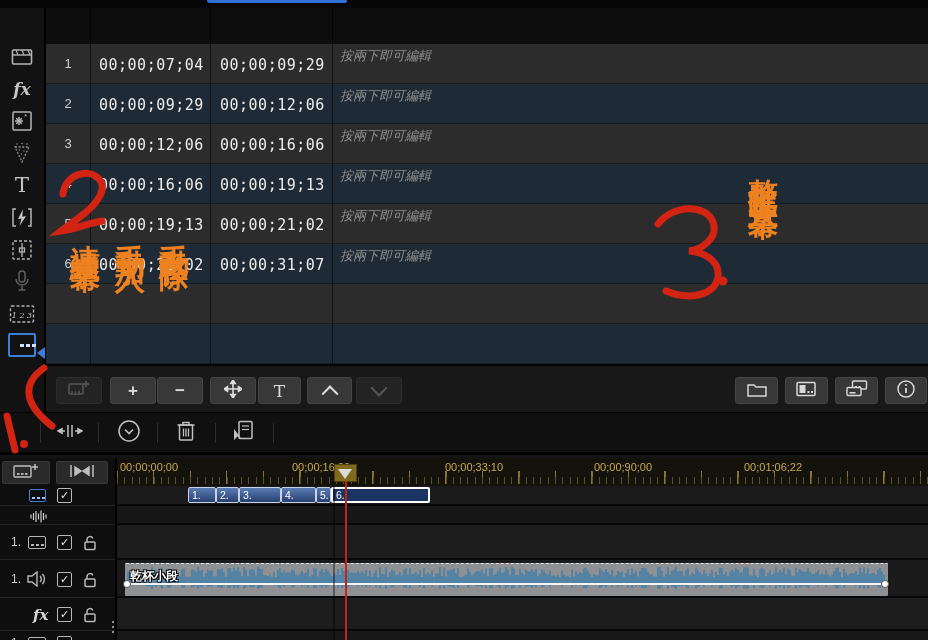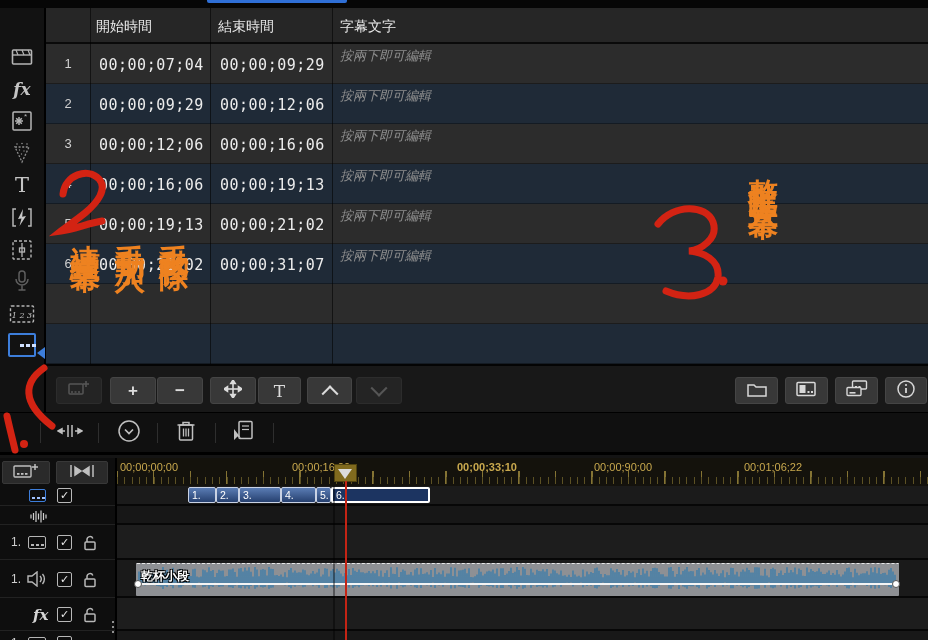--- a/index.html
+++ b/index.html
@@ -81,21 +81,21 @@
 
   
   .chip{position:absolute;top:1px;height:16px;background:linear-gradient(#5a7cb4,#26406f);
     border:1px solid #c9d2e4;border-radius:2px;box-sizing:border-box;color:#fff;font-size:10.5px;
     line-height:14px;padding-left:3px;overflow:hidden;white-space:nowrap;}
   .chip::after{content:"";position:absolute;left:1px;bottom:-5px;width:0;height:0;
     border-top:5px solid #26406f;border-right:5px solid transparent;}
   .chip.sel{background:#1c3461;border:2px solid #fff;line-height:12px;}
 
   
-  .aclip{position:absolute;left:19px;top:3px;width:763px;height:33px;background:#8e9094;
+  .aclip{position:absolute;left:8px;top:3px;width:763px;height:33px;background:#8e9094;
     border-top:1px dashed #e8e8e8;box-sizing:border-box;border-radius:1px;text-align:right;}
   .aclip .vol{position:absolute;left:0;top:19px;width:100%;height:2px;background:#f4f4f4;}
   .aclip .node{position:absolute;top:16px;width:8px;height:8px;border-radius:50%;background:#fff;border:1px solid #555;box-sizing:border-box;}
   .alabel{position:absolute;left:5px;top:4px;font-size:12px;font-weight:bold;color:#fff;
     text-shadow:1px 1px 0 #000,-1px -1px 0 #000,1px -1px 0 #000,-1px 1px 0 #000;z-index:5;}
 
   
   .vtext{position:absolute;writing-mode:vertical-rl;text-orientation:upright;letter-spacing:6px;
     font-weight:bold;font-size:30px;color:#ee8220;z-index:40;pointer-events:none;}
   .annsvg{position:absolute;left:0;top:0;z-index:50;pointer-events:none;}
@@ -190,25 +190,20 @@
             <text x="13" y="13.5" text-anchor="middle" fill="#c8c8c8" font-size="8" font-style="italic" font-family="DejaVu Serif,serif">1 2 3</text>
           </svg>
       </span>
     </div>
     <div class="sb-item sb-sub" style="top:325px;height:24px;">
       <span class="dash3"></span>
     </div>
     <div class="abs bluetri"></div>
   </div>
 
-  <div class="abs thead">
-    <span style="left:50px;">開始時間</span>
-    <span style="left:172px;">結束時間</span>
-    <span style="left:294px;">字幕文字</span>
-  </div>
 
   <div class="abs trow row-odd" style="top:44px;">
     <span class="rnum">1</span>
     <span class="tc start">00;00;07;04</span>
     <span class="tc end">00;00;09;29</span>
     <span class="ph">按兩下即可編輯</span>
   </div>
   <div class="abs trow row-even" style="top:84px;">
     <span class="rnum">2</span>
     <span class="tc start">00;00;09;29</span>
@@ -396,21 +391,21 @@
             <line x1="24" y1="1" x2="24" y2="13"></line>
             <polygon points="6,3 12,7 6,11"></polygon>
             <polygon points="20,3 14,7 20,11"></polygon>
           </svg>
       </span>
     </div>
 
     <div class="ruler">
       <span class="rlabel" style="left:3px;">00;00;00;00</span>
       <span class="rlabel" style="left:175px;">00;00;16;20</span>
-      <span class="rlabel" style="left:340px;font-weight:bold;">00;00;33;10</span>
+      <span class="rlabel" style="left:328px;">00;00;33;10</span>
       <span class="rlabel" style="left:477px;">00;00;90;00</span>
       <span class="rlabel" style="left:627px;">00;01;06;22</span>
       <div class="ticks-major"></div>
       <div class="ticks-minor"></div>
     </div>
     <div class="marker">
         <div class="tri"></div>
       </div>
 
     <div class="hrow" style="top:31px;height:20px;">

